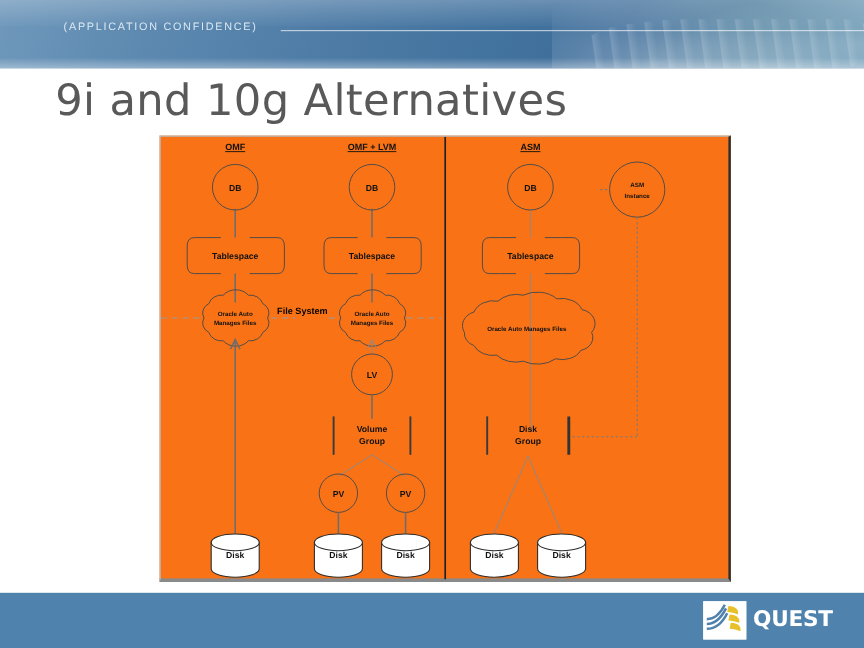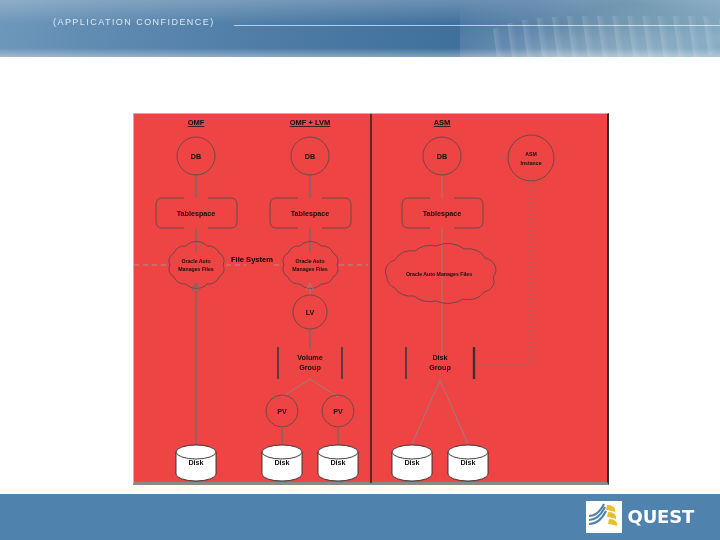--- a/index.html
+++ b/index.html
@@ -88,21 +88,21 @@
     font-weight: 400;
     letter-spacing: 0.3px;
     white-space: nowrap;
   }
 
   
   .diagram {
     position: absolute;
     left: 133px; top: 113px;
     width: 476px; height: 372px;
-    background: #ef4444;
+    background: #f97316;
     border: 1px solid #b9b9b9;
     border-right: 2px solid #2d2d2d;
     border-bottom: 3px solid #8a8a8a;
     box-sizing: border-box;
   }
   .diagram svg { display: block; }
 
   .col-head {
     font-family: "Liberation Sans", sans-serif;
     font-size: 7.5px;
@@ -174,20 +174,21 @@
 
   <div class="header-band">
     <div class="header-gloss"></div>
     <div class="header-swirl"></div>
     <div class="header-swirl2"></div>
     <div class="header-bottom-shade"></div>
     <div class="app-conf">(APPLICATION CONFIDENCE)</div>
     <div class="app-conf-rule"></div>
   </div>
 
+  <div class="slide-title">9i and 10g Alternatives</div>
 
   <div class="diagram">
     <svg width="474" height="369" viewBox="0 0 474 369" xmlns="http://www.w3.org/2000/svg">
 
       <line class="divider" x1="237" y1="0" x2="237" y2="369"></line>
 
       <text class="col-head" x="62" y="11">OMF</text>
       <text class="col-head" x="176" y="11">OMF + LVM</text>
       <text class="col-head" x="308" y="11">ASM</text>
 

